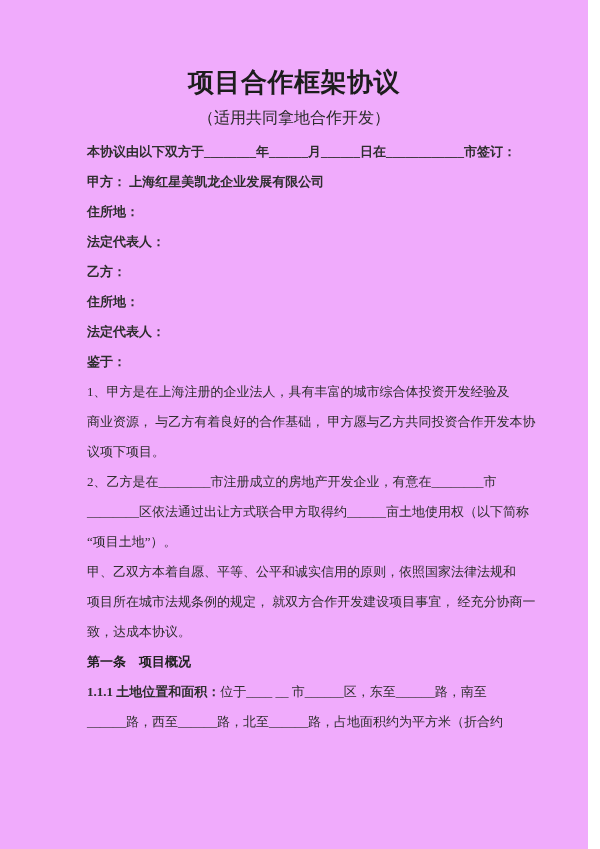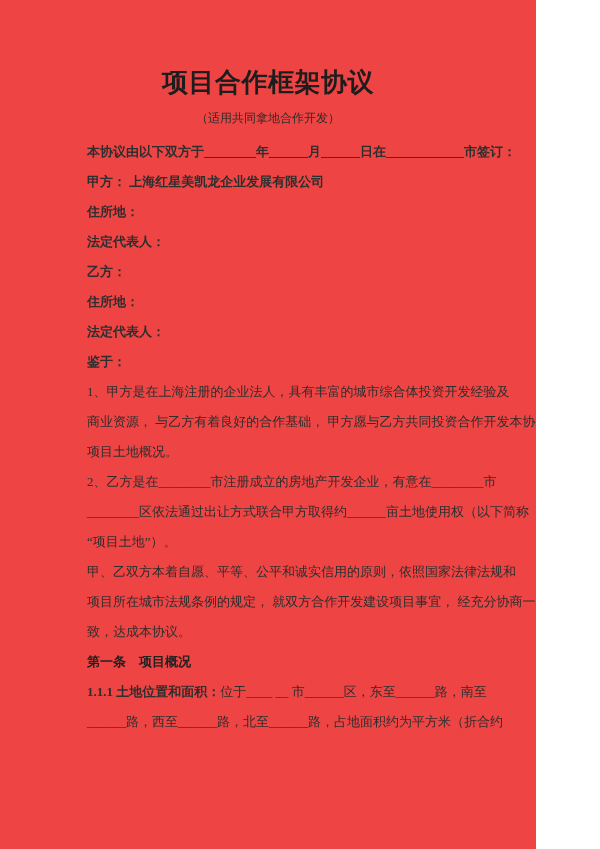--- a/index.html
+++ b/index.html
@@ -9,38 +9,38 @@
   }
   body {
     width: 600px;
     height: 849px;
     overflow: hidden;
     font-family: "Liberation Serif", "DejaVu Serif", serif;
     color: #2b2b2b;
   }
   .page {
     position: relative;
-    width: 536px;
+    width: 588px;
     height: 849px;
-    background: #ef4444;
+    background: #f0abfc;
   }
   .doc-title {
     margin: 0;
     padding-top: 66px;
     text-align: center;
     font-size: 26px;
     font-weight: bold;
     color: #1d1d1d;
     letter-spacing: 0.5px;
     line-height: 34px;
   }
   .doc-subtitle {
     margin-top: 10px;
     text-align: center;
-    font-size: 12px;
+    font-size: 16px;
     color: #2b2b2b;
     line-height: 16px;
   }
   .doc-body {
     margin: 11px 60px 0 87px;
     width: 440px;
   }
   .line {
     font-size: 13px;
     line-height: 30px;
@@ -66,21 +66,21 @@
       <div class="line bold">本协议由以下双方于________年______月______日在____________市签订：</div>
       <div class="line bold">甲方： 上海红星美凯龙企业发展有限公司</div>
       <div class="line bold">住所地：</div>
       <div class="line bold">法定代表人：</div>
       <div class="line bold">乙方：</div>
       <div class="line bold">住所地：</div>
       <div class="line bold">法定代表人：</div>
       <div class="line bold">鉴于：</div>
       <div class="line normal">1、甲方是在上海注册的企业法人，具有丰富的城市综合体投资开发经验及</div>
       <div class="line normal">商业资源， 与乙方有着良好的合作基础， 甲方愿与乙方共同投资合作开发本协</div>
-      <div class="line normal">项目土地概况。</div>
+      <div class="line normal">议项下项目。</div>
       <div class="line normal">2、乙方是在________市注册成立的房地产开发企业，有意在________市</div>
       <div class="line normal">________区依法通过出让方式联合甲方取得约______亩土地使用权（以下简称</div>
       <div class="line normal">“项目土地”）。</div>
       <div class="line normal">甲、乙双方本着自愿、平等、公平和诚实信用的原则，依照国家法律法规和</div>
       <div class="line normal">项目所在城市法规条例的规定， 就双方合作开发建设项目事宜， 经充分协商一</div>
       <div class="line normal">致，达成本协议。</div>
       <div class="line heading">第一条　项目概况</div>
       <div class="line normal"><span class="lbl">1.1.1 土地位置和面积：</span><span>位于____ __ 市______区，东至______路，南至</span></div>
       <div class="line normal">______路，西至______路，北至______路，占地面积约为平方米（折合约</div>
     </div>

